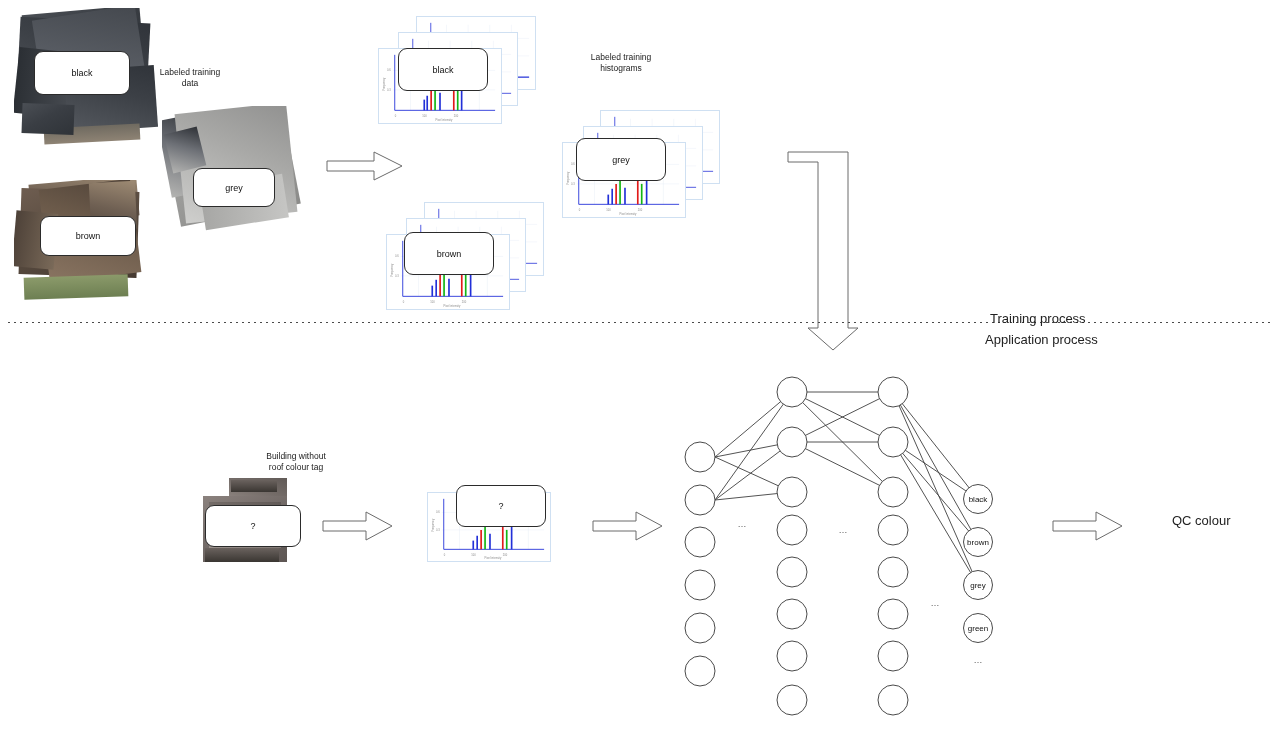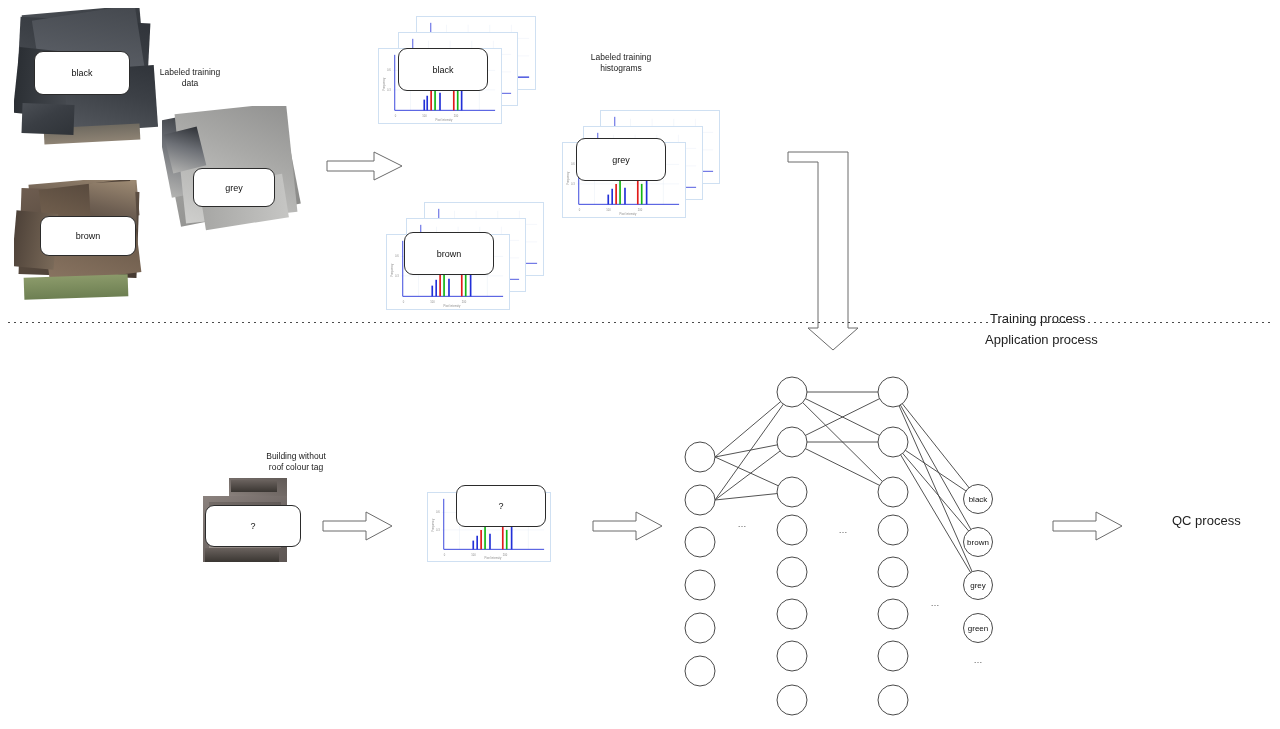--- a/index.html
+++ b/index.html
@@ -524,15 +524,15 @@
         <text class="nn-label" id="out3" x="318" y="258">green</text>
       </g>
       <text class="nn-dots" x="275" y="233">…</text>
       <text class="nn-dots" x="318" y="290">…</text>
     </svg>
   </div>
 
   <svg class="arrow-svg" style="left:1052px;top:510px;" width="72" height="32" viewBox="0 0 72 32">
     <path d="M1 11 L44 11 L44 2 L70 16 L44 30 L44 21 L1 21 Z"></path>
   </svg>
-  <div class="proc-label" style="left:1172px;top:513px;">QC process</div>
+  <div class="proc-label" style="left:1172px;top:513px;">QC colour</div>
 
 </div>
 
 </body></html>

